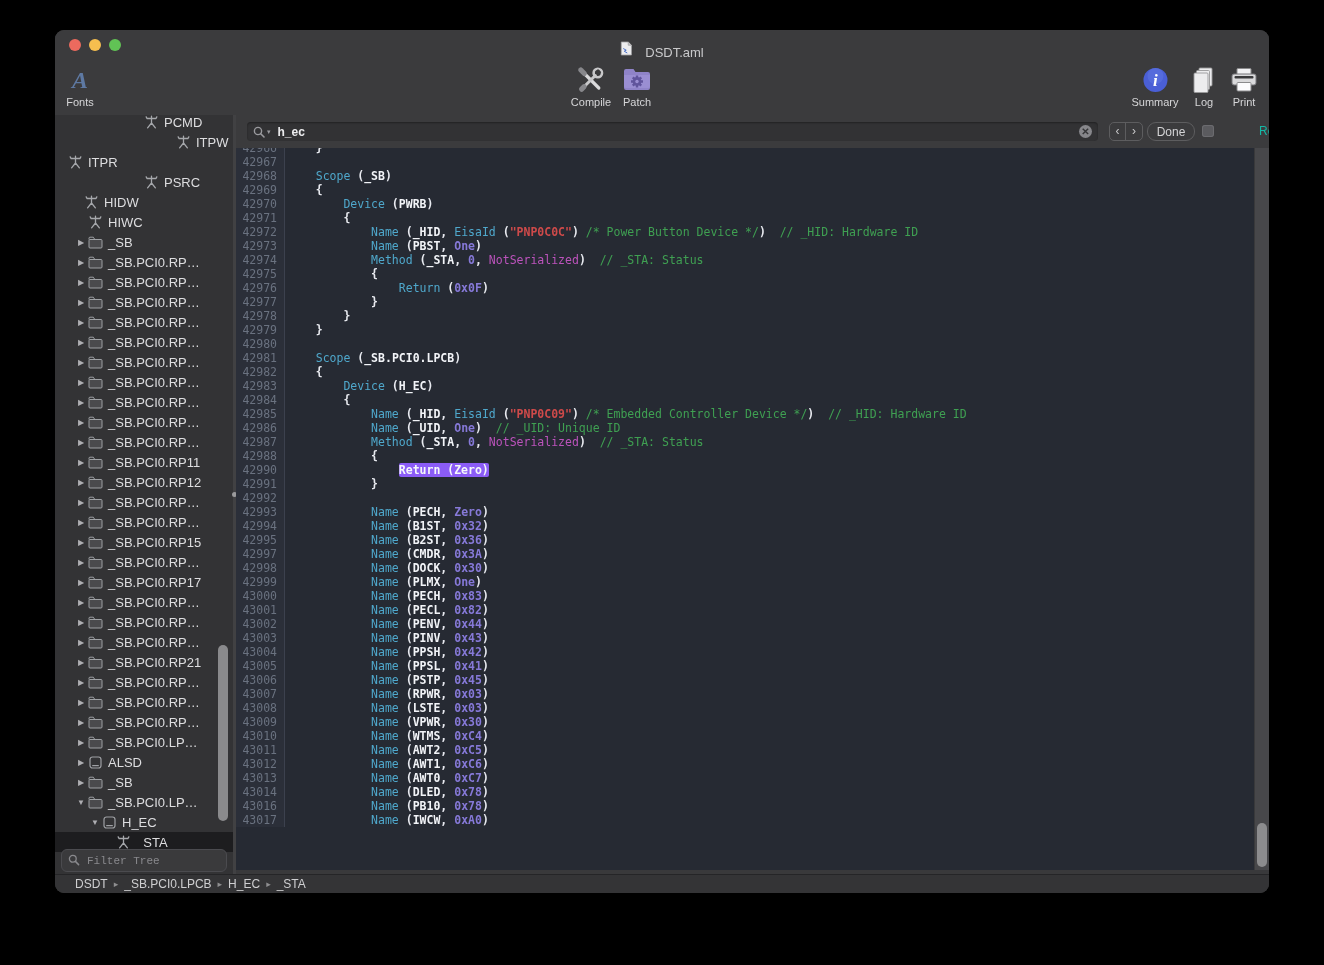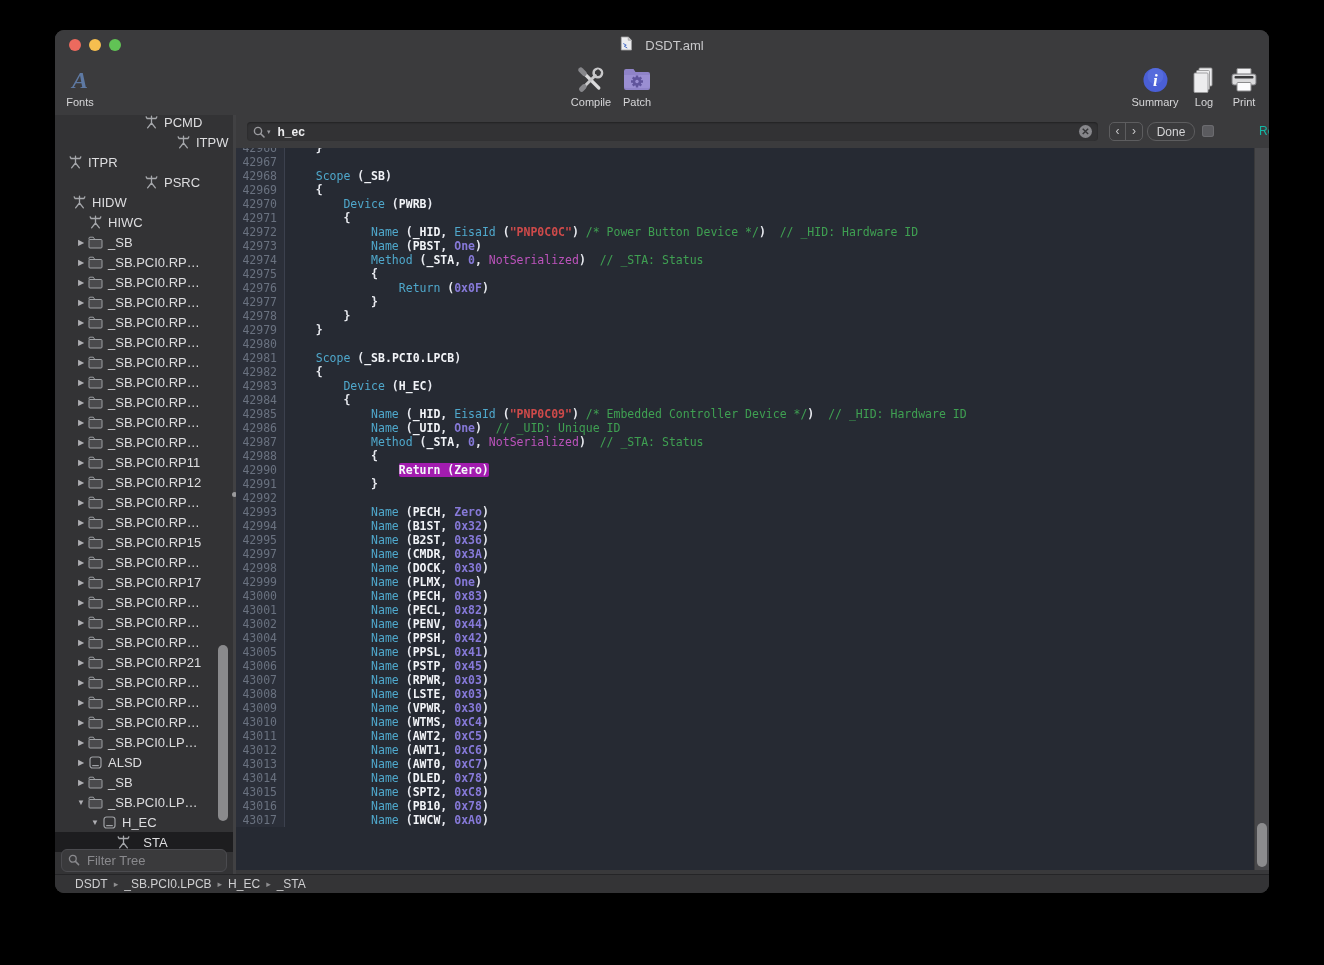--- a/index.html
+++ b/index.html
@@ -7,21 +7,21 @@
           font-family:"Liberation Sans",sans-serif;-webkit-font-smoothing:antialiased;}
   .window{position:absolute;left:55px;top:30px;width:1214px;height:863px;background:#39393B;
           border-radius:9px;overflow:hidden;box-shadow:0 22px 60px rgba(0,0,0,.65);}
 
   
   .titlebar{position:absolute;left:0;top:0;right:0;height:30px;background:#3B3B3D;}
   .lights{position:absolute;left:14px;top:9px;display:flex;gap:8px;}
   .light{width:12px;height:12px;border-radius:50%;}
   .light.red{background:#EC6A5E;}.light.yellow{background:#F5BE4F;}.light.green{background:#61C355;}
   .title-group{position:absolute;left:50%;top:0;height:30px;transform:translateX(-50%);
-               display:flex;align-items:center;gap:13px;}
+               display:flex;align-items:flex-end;gap:13px;}
   .title-text{color:#C9C9CB;font-size:13px;}
 
   
   .toolbar{position:absolute;left:0;top:30px;right:0;height:55px;background:#3B3B3D;
            border-bottom:1px solid #2B2B2D;}
   .tb-item{position:absolute;top:4px;display:flex;flex-direction:column;align-items:center;
            transform:translateX(-50%);cursor:default;}
   .tb-icon{height:31px;display:flex;align-items:center;justify-content:center;}
   .tb-label{font-size:11px;color:#D6D6D8;margin-top:1px;}
   .fonts-glyph{font-family:"Liberation Serif",serif;font-style:italic;font-weight:bold;
@@ -32,21 +32,21 @@
   .tree{position:absolute;left:0;top:-3px;right:0;}
   .tree-row{height:20px;display:flex;align-items:center;font-size:13px;color:#DEDEE0;white-space:nowrap;overflow:hidden;}
   .tree-row.selected{background:#1D1D1F;}
   .disc{width:12px;flex:none;text-align:center;font-size:8px;color:#AEAEB2;}
   .t-icon{width:16px;flex:none;display:flex;align-items:center;justify-content:center;}
   .t-label{margin-left:5px;}
   .side-thumb{position:absolute;left:163px;top:530px;width:10px;height:176px;border-radius:5px;background:#8A8A8C;}
   .filter-wrap{position:absolute;left:6px;right:6px;bottom:3px;height:23px;border:1px solid #4B4B4F;
                border-radius:6px;background:#3A3A3C;display:flex;align-items:center;padding:0 6px;box-sizing:border-box;}
   .filter-input{flex:1;min-width:0;background:none;border:none;outline:none;color:#E4E4E6;
-                font-size:13px;font-family:Liberation Sans, sans-serif;margin-left:5px;}
+                font-size:11px;font-family:Liberation Mono, monospace;margin-left:5px;}
   .filter-input::placeholder{color:#89898D;}
 
   
   .divider{position:absolute;left:178px;top:85px;width:3px;height:760px;background:#414143;}
   .div-dot{position:absolute;left:-1px;top:377px;width:5px;height:5px;border-radius:50%;background:#9A9A9C;}
 
   
   .findbar{position:absolute;left:181px;top:85px;right:0;height:33px;background:#3B3B3D;}
   .search-field{position:absolute;left:11px;top:7px;width:851px;height:19px;background:#323234;
                 border-radius:4px;display:flex;align-items:center;padding:0 6px;box-sizing:border-box;
@@ -74,21 +74,21 @@
   .ln{flex:none;width:41px;text-align:right;padding-right:7px;background:#2B2F39;
       border-right:1px solid #3C414E;color:#6A7280;font-weight:normal;}
   .lc{padding-left:3px;}
   .tk-p{color:#E8EAF0;}
   .tk-k{color:#4FA8CC;font-weight:normal;}
   .tk-i{color:#F2F4F8;}
   .tk-s{color:#CE4A4A;}
   .tk-c{color:#3FA052;font-weight:normal;}
   .tk-n{color:#8679D8;}
   .tk-m{color:#BC53BC;font-weight:normal;}
-  .tk-sel{color:#F5F7FA;background:#a21caf;border-radius:2px;}
+  .tk-sel{color:#F5F7FA;background:#8b5cf6;border-radius:2px;}
   .ed-track{position:absolute;right:0;top:0;width:14px;bottom:0;background:#47474A;border-left:1px solid #39393B;}
   .ed-thumb{position:absolute;left:2px;width:10px;top:675px;height:44px;border-radius:5px;background:#8C8C8E;}
 
   
   .statusbar{position:absolute;left:0;right:0;bottom:0;height:18px;background:#343436;
              border-top:1px solid #252527;display:flex;align-items:center;padding-left:20px;
              font-size:12px;color:#CFCFD1;}
   .crumb-sep{color:#8E8E90;margin:0 6px;font-size:9px;}
 </style>
 </head>
@@ -216,21 +216,21 @@
           </div>
           <div class="tree-row" style="padding-left: 76px;">
             <span class="disc"></span>
             <span class="t-icon">
               <svg width="13" height="14" viewBox="0 0 13 14">
                 <path d="M2 3.5 L1.2 1.9 M2 3.5 H11 M11 3.5 L11.8 1.9 M6.5 1.2 V8 M6.5 8 L2.6 12.8 M6.5 8 L10.4 12.8" fill="none" stroke="#A6A8AC" stroke-width="1.3" stroke-linecap="round"></path>
               </svg>
             </span>
             <span class="t-label">PSRC</span>
           </div>
-          <div class="tree-row" style="padding-left: 4px;">
+          <div class="tree-row" style="padding-left: 16px;">
             <span class="disc"></span>
             <span class="t-icon">
               <svg width="13" height="14" viewBox="0 0 13 14">
                 <path d="M2 3.5 L1.2 1.9 M2 3.5 H11 M11 3.5 L11.8 1.9 M6.5 1.2 V8 M6.5 8 L2.6 12.8 M6.5 8 L10.4 12.8" fill="none" stroke="#A6A8AC" stroke-width="1.3" stroke-linecap="round"></path>
               </svg>
             </span>
             <span class="t-label">HIDW</span>
           </div>
           <div class="tree-row" style="padding-left: 20px;">
             <span class="disc"></span>
@@ -618,32 +618,32 @@
           <div class="code-line"><span class="ln">42992</span><span class="lc"></span></div>
           <div class="code-line"><span class="ln">42993</span><span class="lc"><span class="tk-p">            </span><span class="tk-k">Name</span><span class="tk-p"> (</span><span class="tk-i">PECH</span><span class="tk-p">, </span><span class="tk-n">Zero</span><span class="tk-p">)</span></span></div>
           <div class="code-line"><span class="ln">42994</span><span class="lc"><span class="tk-p">            </span><span class="tk-k">Name</span><span class="tk-p"> (</span><span class="tk-i">B1ST</span><span class="tk-p">, </span><span class="tk-n">0x32</span><span class="tk-p">)</span></span></div>
           <div class="code-line"><span class="ln">42995</span><span class="lc"><span class="tk-p">            </span><span class="tk-k">Name</span><span class="tk-p"> (</span><span class="tk-i">B2ST</span><span class="tk-p">, </span><span class="tk-n">0x36</span><span class="tk-p">)</span></span></div>
           <div class="code-line"><span class="ln">42997</span><span class="lc"><span class="tk-p">            </span><span class="tk-k">Name</span><span class="tk-p"> (</span><span class="tk-i">CMDR</span><span class="tk-p">, </span><span class="tk-n">0x3A</span><span class="tk-p">)</span></span></div>
           <div class="code-line"><span class="ln">42998</span><span class="lc"><span class="tk-p">            </span><span class="tk-k">Name</span><span class="tk-p"> (</span><span class="tk-i">DOCK</span><span class="tk-p">, </span><span class="tk-n">0x30</span><span class="tk-p">)</span></span></div>
           <div class="code-line"><span class="ln">42999</span><span class="lc"><span class="tk-p">            </span><span class="tk-k">Name</span><span class="tk-p"> (</span><span class="tk-i">PLMX</span><span class="tk-p">, </span><span class="tk-n">One</span><span class="tk-p">)</span></span></div>
           <div class="code-line"><span class="ln">43000</span><span class="lc"><span class="tk-p">            </span><span class="tk-k">Name</span><span class="tk-p"> (</span><span class="tk-i">PECH</span><span class="tk-p">, </span><span class="tk-n">0x83</span><span class="tk-p">)</span></span></div>
           <div class="code-line"><span class="ln">43001</span><span class="lc"><span class="tk-p">            </span><span class="tk-k">Name</span><span class="tk-p"> (</span><span class="tk-i">PECL</span><span class="tk-p">, </span><span class="tk-n">0x82</span><span class="tk-p">)</span></span></div>
           <div class="code-line"><span class="ln">43002</span><span class="lc"><span class="tk-p">            </span><span class="tk-k">Name</span><span class="tk-p"> (</span><span class="tk-i">PENV</span><span class="tk-p">, </span><span class="tk-n">0x44</span><span class="tk-p">)</span></span></div>
+          <div class="code-line"><span class="ln">43003</span><span class="lc"><span class="tk-p">            </span><span class="tk-k">Name</span><span class="tk-p"> (</span><span class="tk-i">PINV</span><span class="tk-p">, </span><span class="tk-n">0x43</span><span class="tk-p">)</span></span></div>
           <div class="code-line"><span class="ln">43004</span><span class="lc"><span class="tk-p">            </span><span class="tk-k">Name</span><span class="tk-p"> (</span><span class="tk-i">PPSH</span><span class="tk-p">, </span><span class="tk-n">0x42</span><span class="tk-p">)</span></span></div>
           <div class="code-line"><span class="ln">43005</span><span class="lc"><span class="tk-p">            </span><span class="tk-k">Name</span><span class="tk-p"> (</span><span class="tk-i">PPSL</span><span class="tk-p">, </span><span class="tk-n">0x41</span><span class="tk-p">)</span></span></div>
           <div class="code-line"><span class="ln">43006</span><span class="lc"><span class="tk-p">            </span><span class="tk-k">Name</span><span class="tk-p"> (</span><span class="tk-i">PSTP</span><span class="tk-p">, </span><span class="tk-n">0x45</span><span class="tk-p">)</span></span></div>
           <div class="code-line"><span class="ln">43007</span><span class="lc"><span class="tk-p">            </span><span class="tk-k">Name</span><span class="tk-p"> (</span><span class="tk-i">RPWR</span><span class="tk-p">, </span><span class="tk-n">0x03</span><span class="tk-p">)</span></span></div>
           <div class="code-line"><span class="ln">43008</span><span class="lc"><span class="tk-p">            </span><span class="tk-k">Name</span><span class="tk-p"> (</span><span class="tk-i">LSTE</span><span class="tk-p">, </span><span class="tk-n">0x03</span><span class="tk-p">)</span></span></div>
           <div class="code-line"><span class="ln">43009</span><span class="lc"><span class="tk-p">            </span><span class="tk-k">Name</span><span class="tk-p"> (</span><span class="tk-i">VPWR</span><span class="tk-p">, </span><span class="tk-n">0x30</span><span class="tk-p">)</span></span></div>
           <div class="code-line"><span class="ln">43010</span><span class="lc"><span class="tk-p">            </span><span class="tk-k">Name</span><span class="tk-p"> (</span><span class="tk-i">WTMS</span><span class="tk-p">, </span><span class="tk-n">0xC4</span><span class="tk-p">)</span></span></div>
           <div class="code-line"><span class="ln">43011</span><span class="lc"><span class="tk-p">            </span><span class="tk-k">Name</span><span class="tk-p"> (</span><span class="tk-i">AWT2</span><span class="tk-p">, </span><span class="tk-n">0xC5</span><span class="tk-p">)</span></span></div>
           <div class="code-line"><span class="ln">43012</span><span class="lc"><span class="tk-p">            </span><span class="tk-k">Name</span><span class="tk-p"> (</span><span class="tk-i">AWT1</span><span class="tk-p">, </span><span class="tk-n">0xC6</span><span class="tk-p">)</span></span></div>
           <div class="code-line"><span class="ln">43013</span><span class="lc"><span class="tk-p">            </span><span class="tk-k">Name</span><span class="tk-p"> (</span><span class="tk-i">AWT0</span><span class="tk-p">, </span><span class="tk-n">0xC7</span><span class="tk-p">)</span></span></div>
           <div class="code-line"><span class="ln">43014</span><span class="lc"><span class="tk-p">            </span><span class="tk-k">Name</span><span class="tk-p"> (</span><span class="tk-i">DLED</span><span class="tk-p">, </span><span class="tk-n">0x78</span><span class="tk-p">)</span></span></div>
-          <div class="code-line"><span class="ln">43015</span><span class="lc"><span class="tk-p">            </span><span class="tk-k">Name</span><span class="tk-p"> (</span><span class="tk-i">SPT2</span><span class="tk-p">, </span><span class="tk-n">0xC8</span><span class="tk-p">)</span></span></div>
           <div class="code-line"><span class="ln">43016</span><span class="lc"><span class="tk-p">            </span><span class="tk-k">Name</span><span class="tk-p"> (</span><span class="tk-i">PB10</span><span class="tk-p">, </span><span class="tk-n">0x78</span><span class="tk-p">)</span></span></div>
           <div class="code-line"><span class="ln">43017</span><span class="lc"><span class="tk-p">            </span><span class="tk-k">Name</span><span class="tk-p"> (</span><span class="tk-i">IWCW</span><span class="tk-p">, </span><span class="tk-n">0xA0</span><span class="tk-p">)</span></span></div>
         </div>
       <div class="ed-track">
         <div class="ed-thumb"></div>
       </div>
     </div>
 
     <div class="statusbar">
       <div id="crumbs" style="display:flex;align-items:center;">

